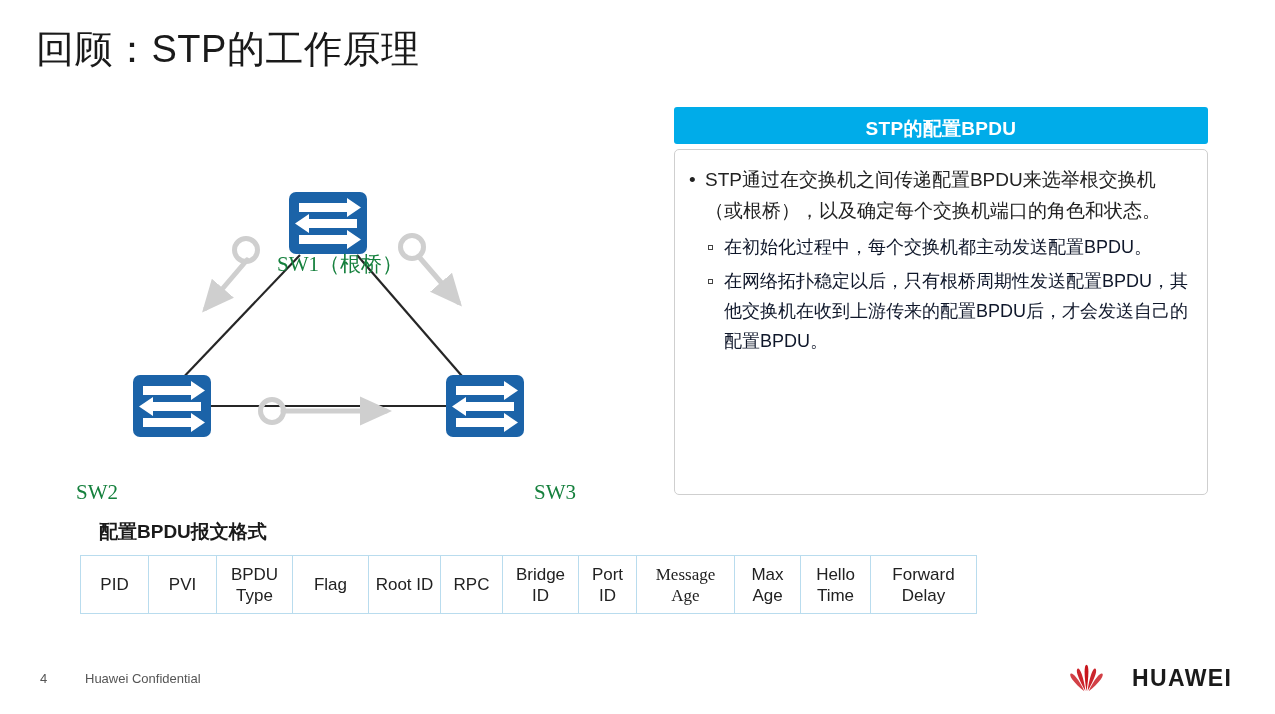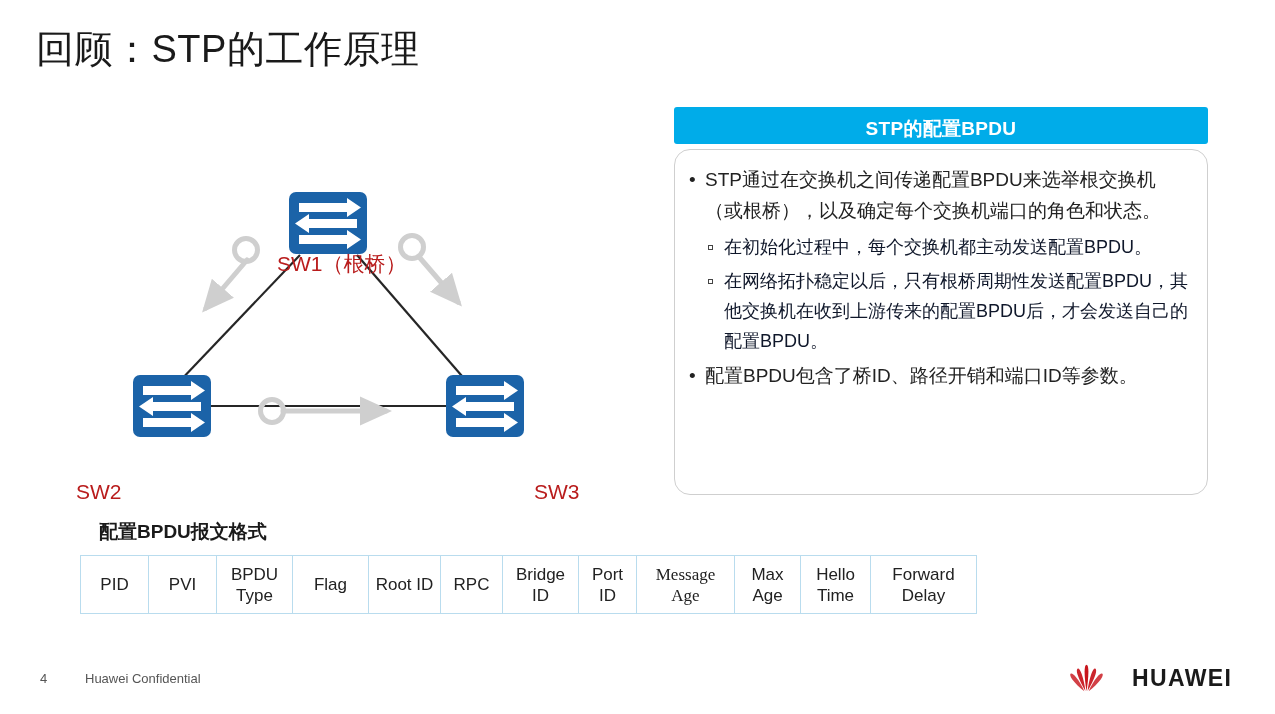--- a/index.html
+++ b/index.html
@@ -41,21 +41,21 @@
     font-size: 19px;
     font-weight: bold;
     text-align: center;
     padding: 9px 0 2px 0;
     border-radius: 3px;
     letter-spacing: 0.3px;
   }
   #bpdu-panel-body {
     margin-top: 5px;
     border: 1px solid #cfcfcf;
-    border-radius: 16px;
+    border-radius: 5px;
     padding: 14px 16px 14px 12px;
     min-height: 346px;
     box-sizing: border-box;
     background: #ffffff;
   }
   ul.b-list {
     list-style: none;
     margin: 0;
     padding: 0;
   }
@@ -106,22 +106,23 @@
     left: 0;
     top: 95px;
     width: 660px;
     height: 430px;
   }
   #diagram svg { display: block; }
 
   .sw-label {
     position: absolute;
     font-size: 21px;
-    color: #b91c1c;
-    white-space: nowrap;
+    color: #15803d;
+    white-space: nowrap;
+    font-family: Liberation Serif, serif;
   }
   #sw1-label { left: 277px; top: 155px; }
   #sw2-label { left: 76px;  top: 385px; }
   #sw3-label { left: 534px; top: 385px; }
 
   #hello-time-label {
     position: absolute;
     left: 57px;
     top: 250px;
     font-size: 20px;
@@ -283,23 +284,20 @@
       <li class="b-item">
         <span>STP通过在交换机之间传递配置BPDU来选举根交换机（或根桥），以及确定每个交换机端口的角色和状态。</span>
         <ul class="sub-list">
           <li class="sub-item">
             <span>在初始化过程中，每个交换机都主动发送配置BPDU。</span>
           </li>
           <li class="sub-item">
             <span>在网络拓扑稳定以后，只有根桥周期性发送配置BPDU，其他交换机在收到上游传来的配置BPDU后，才会发送自己的配置BPDU。</span>
           </li>
         </ul>
-      </li>
-      <li class="b-item">
-        <span>配置BPDU包含了桥ID、路径开销和端口ID等参数。</span>
       </li>
     </ul>
   </div>
 </div>
 
 <div id="table-caption">配置BPDU报文格式</div>
 
 <table id="bpdu-table">
   <tbody>
     <tr>

